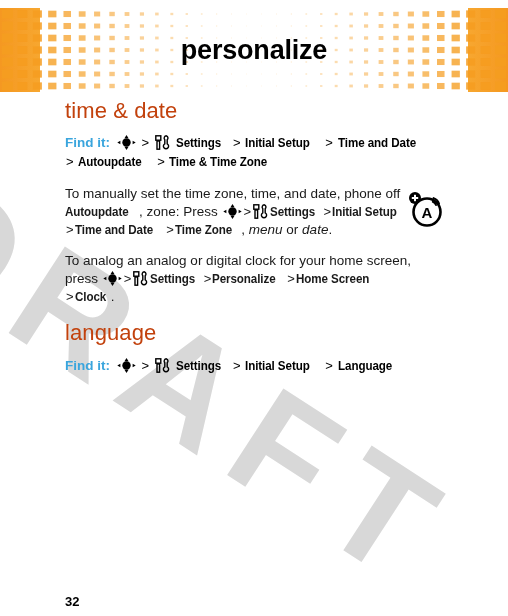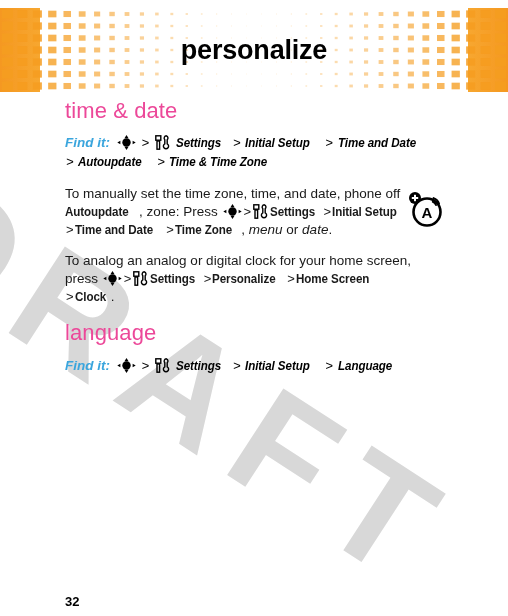--- a/index.html
+++ b/index.html
@@ -77,21 +77,21 @@
     position: absolute;
     left: 65px;
     top: 98px;
     width: 390px;
     z-index: 1;
   }
 
   h2.section {
     font-size: 22px;
     font-weight: normal;
-    color: #ec4899;
+    color: #c2410c;
     margin: 0 0 10px 0;
     line-height: 1.15;
     letter-spacing: 0.1px;
   }
   .section-language {
     margin-top: 34px;
   }
 
   p.body {
     font-size: 13.5px;
@@ -120,21 +120,20 @@
   .gt {
     font-weight: normal;
     font-size: 13px;
     padding: 0 1px;
   }
 
   .finditrow {
     font-size: 13.5px;
     line-height: 19px;
     margin: 0 0 14px 0;
-    font-style: italic;
   }
   .findit-label {
     color: #3aa5dd;
     font-weight: bold;
     font-size: 13.5px;
     margin-right: 2px;
   }
 
   
   .nav-icon {

